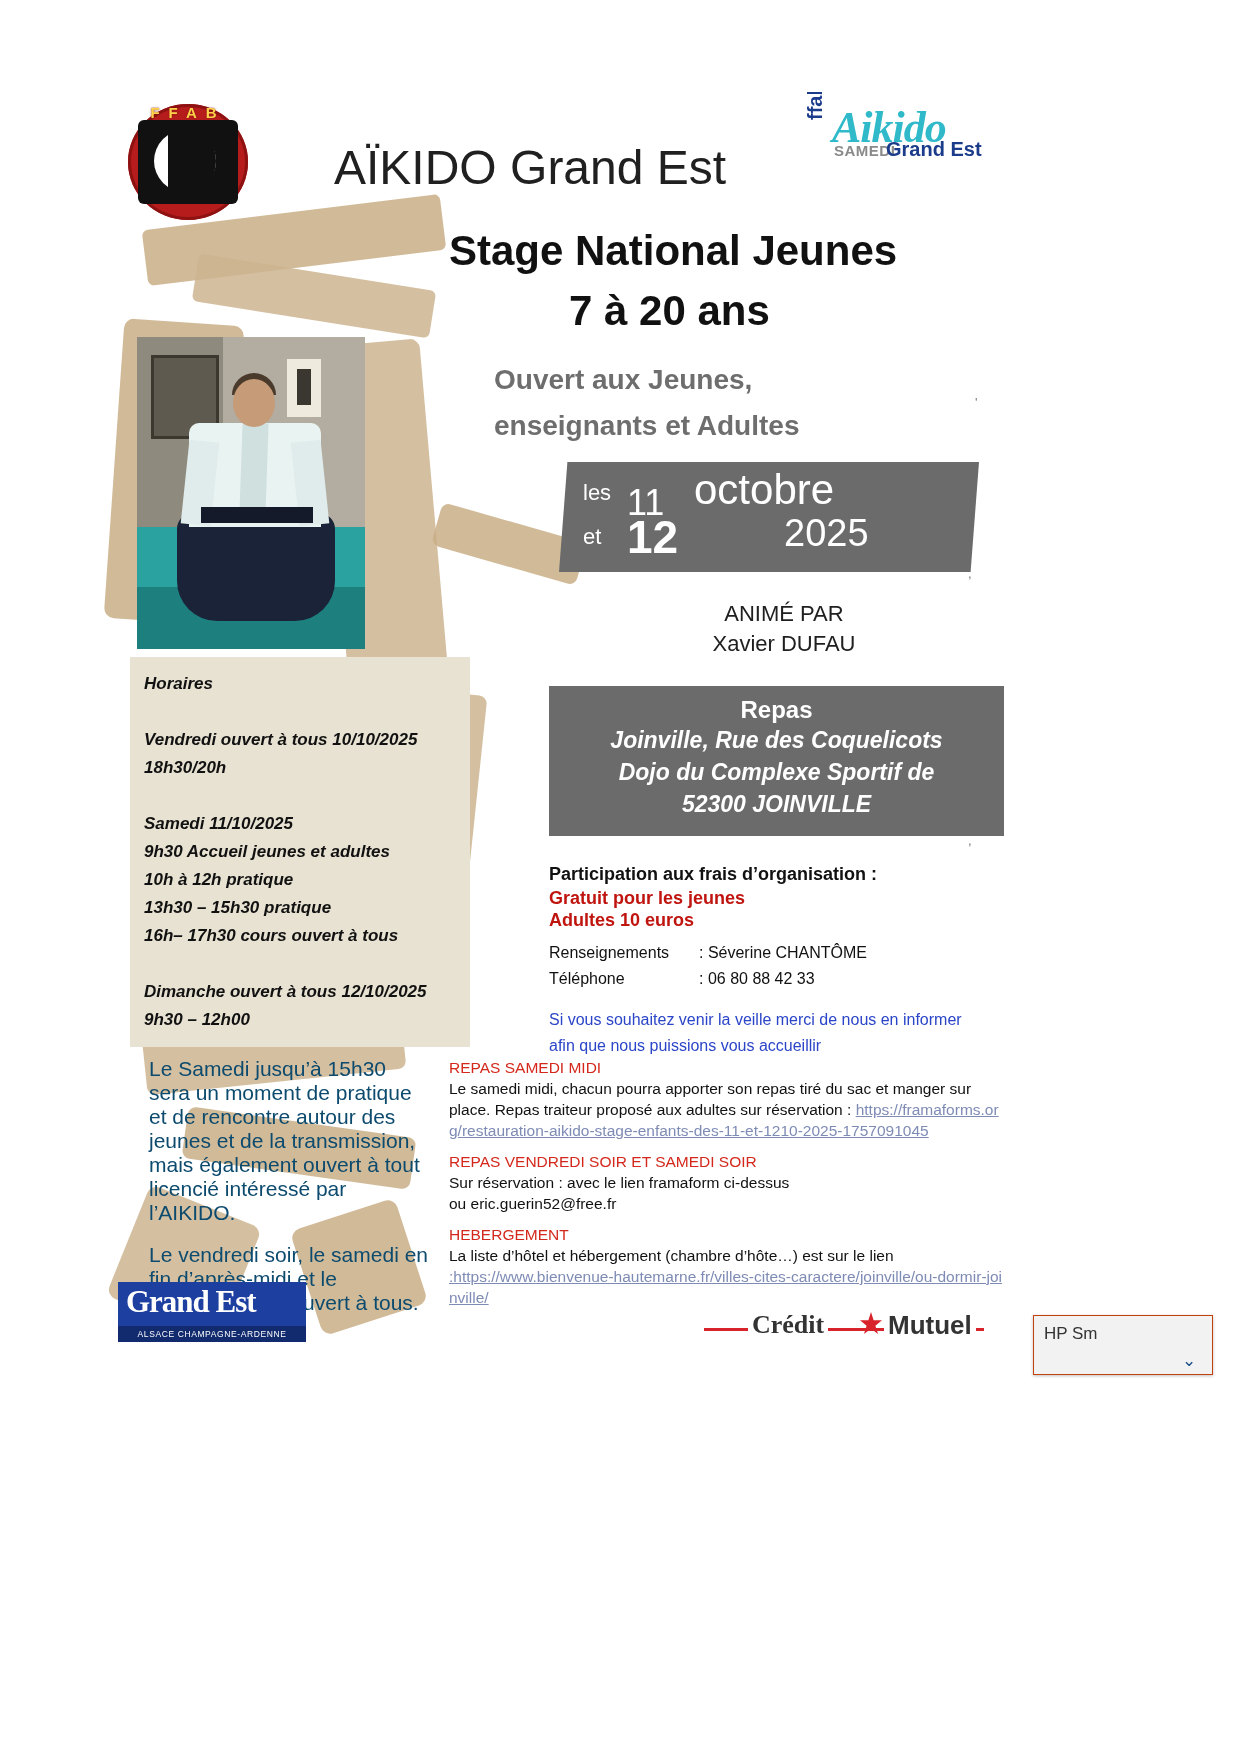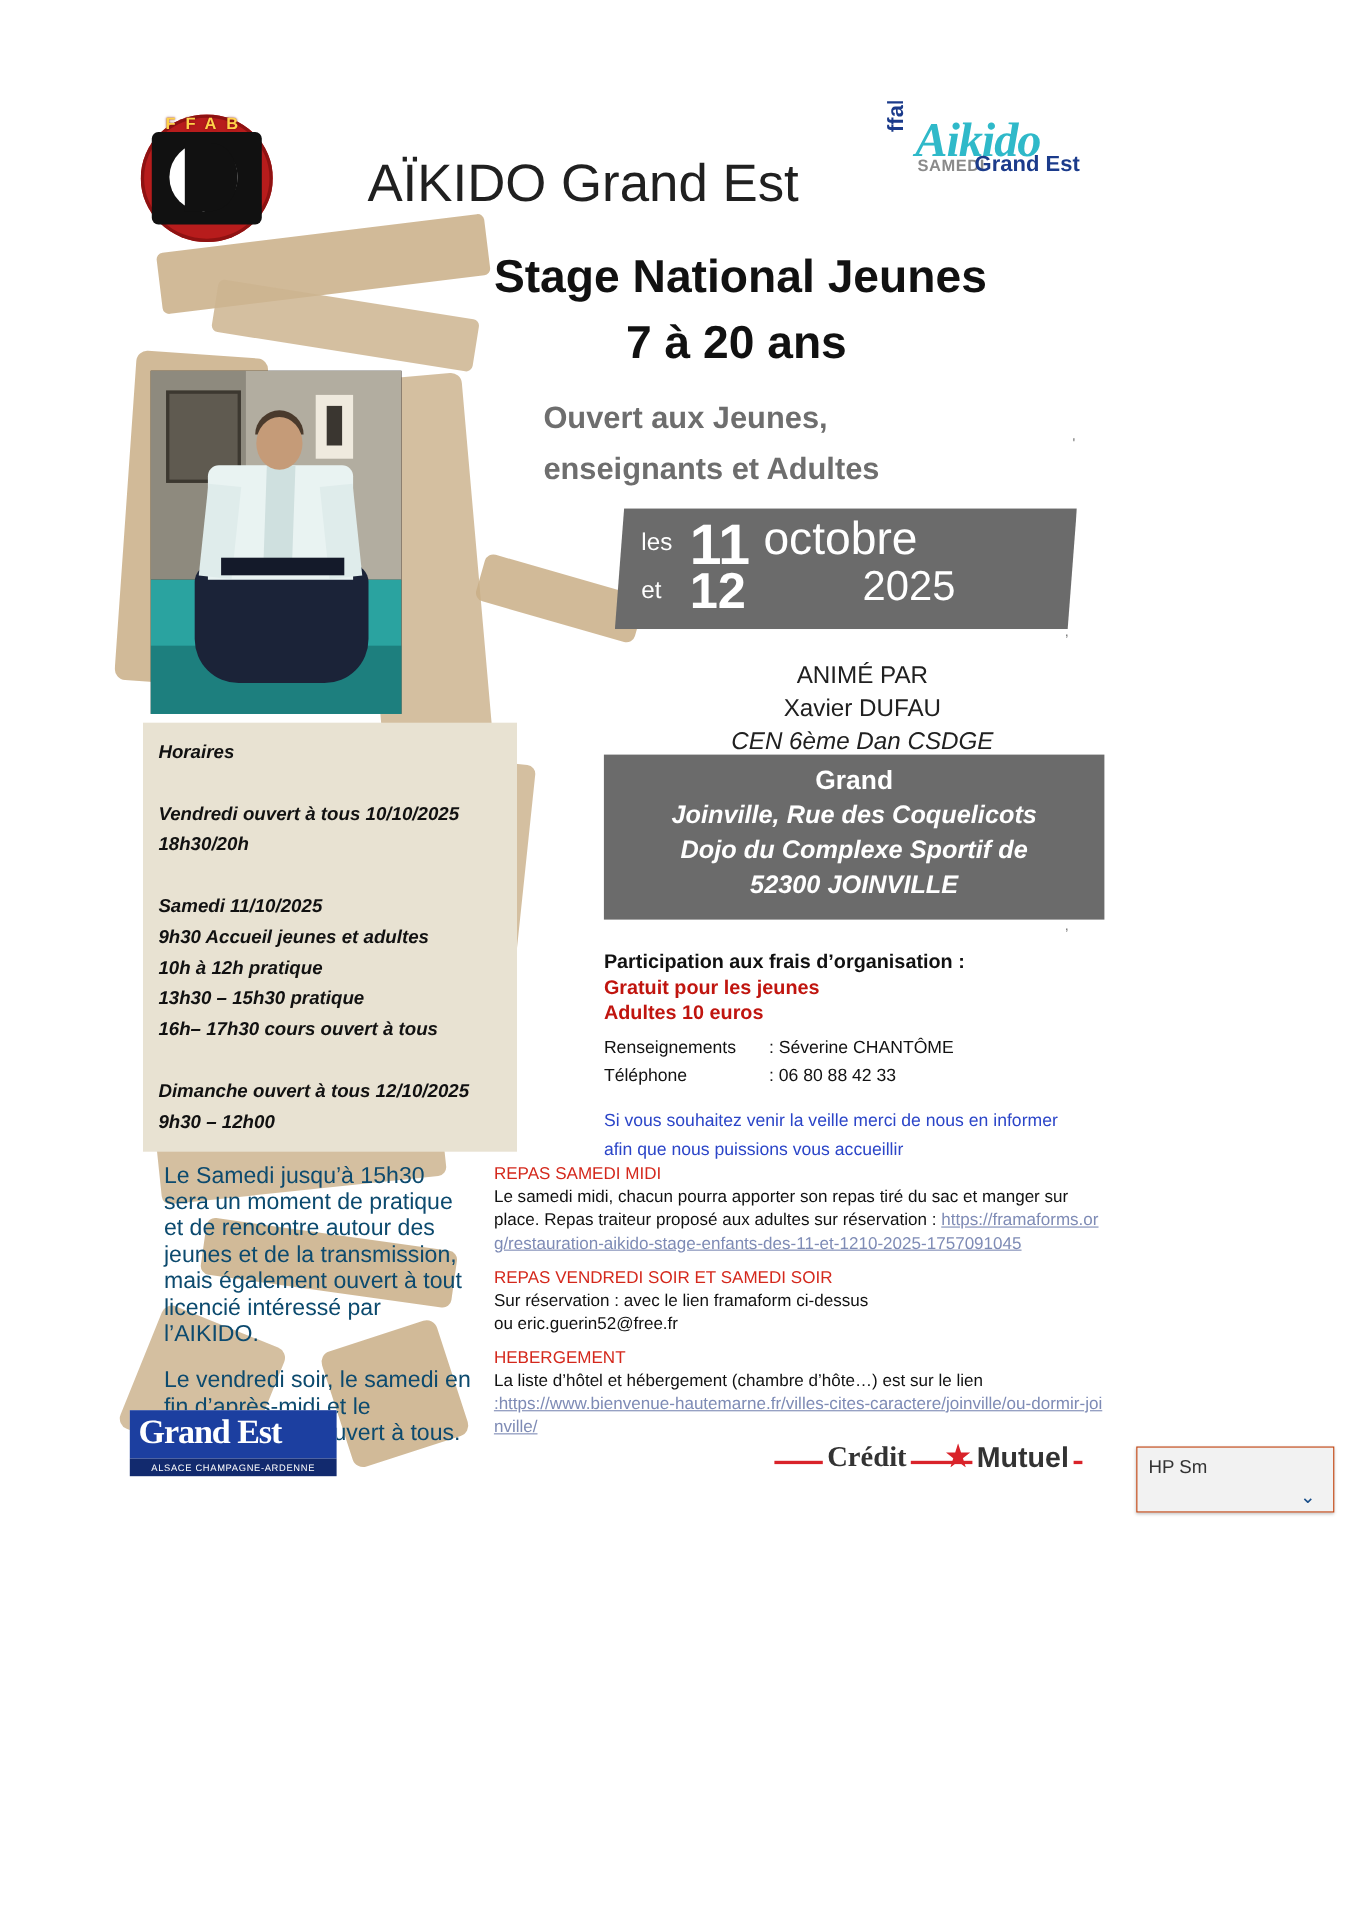--- a/index.html
+++ b/index.html
@@ -184,22 +184,22 @@
   }
   .date-band .les {
     position: absolute; left: 24px; top: 18px;
     color: #fff; font-size: 22px;
   }
   .date-band .et {
     position: absolute; left: 24px; top: 62px;
     color: #fff; font-size: 22px;
   }
   .date-band .d1 {
-    position: absolute; left: 68px; top: 4px;
-    color: #fff; font-size: 52px; font-weight: bold;
+    position: absolute; left: 68px; top: 20px;
+    color: #fff; font-size: 36px; font-weight: normal;
   }
   .date-band .d2 {
     position: absolute; left: 68px; top: 48px;
     color: #fff; font-size: 46px; font-weight: bold;
   }
   .date-band .month {
     position: absolute; left: 135px; top: 4px;
     color: #fff; font-size: 42px;
   }
   .date-band .year {
@@ -513,25 +513,24 @@
       <span class="et">et</span>
       <span class="d1">11</span>
       <span class="d2">12</span>
       <span class="month">octobre</span>
       <span class="year">2025</span>
     </div>
 
     <div class="anime">
       <div>ANIMÉ PAR</div>
       <div>Xavier DUFAU</div>
-      <div class="it">CEN 6ème Dan CSDGE</div>
     </div>
 
     <div class="lieu">
-      <div class="h">Grand</div>
+      <div class="h">Repas</div>
       <div class="l">Joinville, Rue des Coquelicots</div>
       <div class="l">Dojo du Complexe Sportif de</div>
       <div class="l">52300 JOINVILLE</div>
     </div>
 
     <div class="sched"></div>
     <div class="sched-text">Horaires
 
 Vendredi  ouvert à tous 10/10/2025
 18h30/20h

